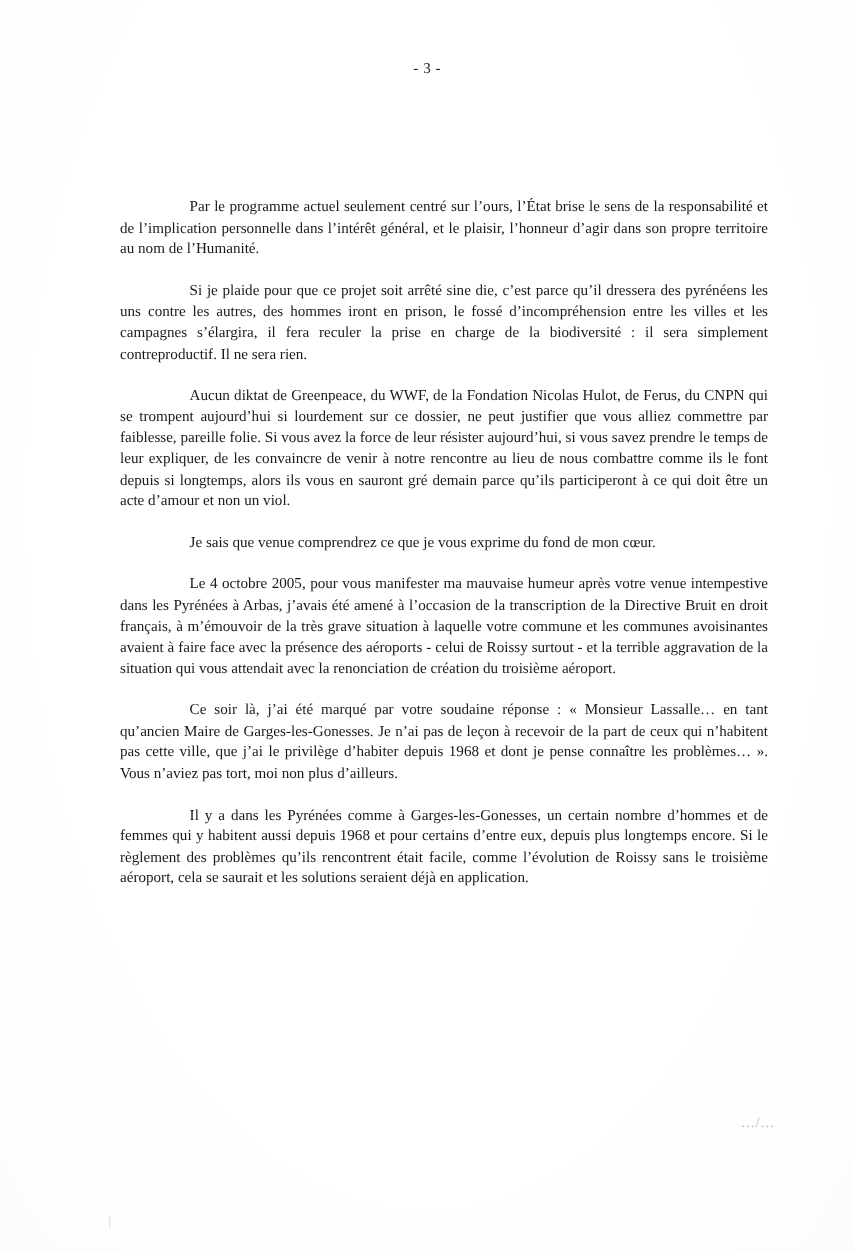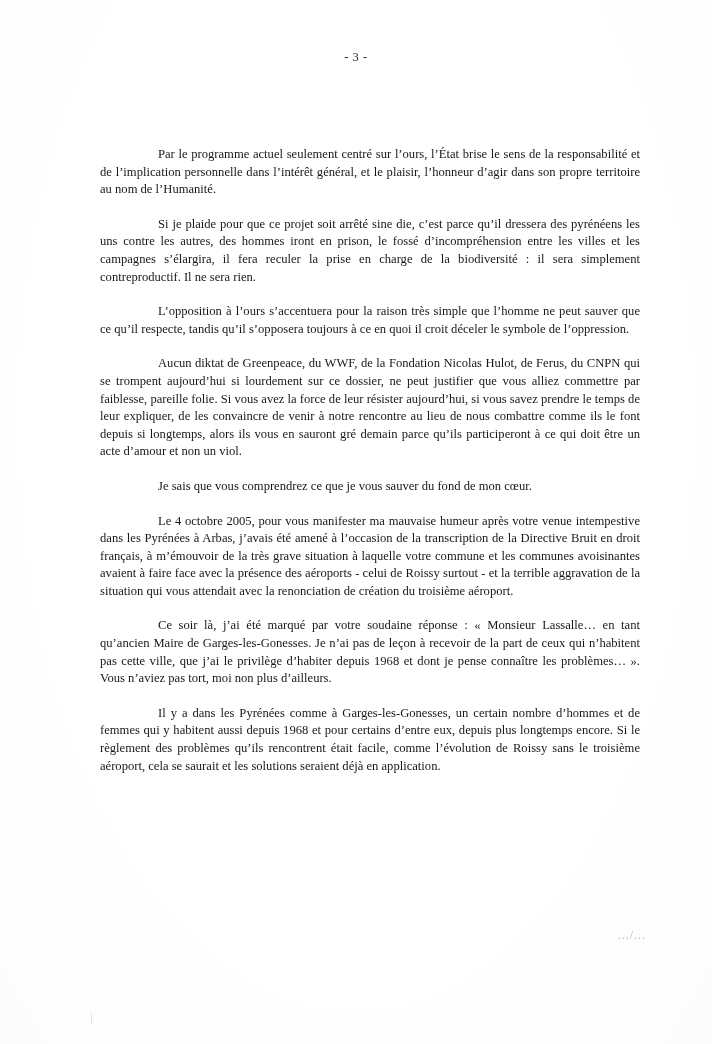--- a/index.html
+++ b/index.html
@@ -35,21 +35,21 @@
     left: 0;
     width: 712px;
     text-align: center;
     font-size: 12.5px;
     letter-spacing: 0.5px;
     color: #1c1c1c;
   }
   .body-text {
     position: absolute;
     left: 100px;
-    top: 146px;
+    top: 164px;
     width: 540px;
   }
   p.para {
     margin: 0 0 17px 0;
     text-align: justify;
     text-justify: inter-word;
     font-size: 12.6px;
     line-height: 17.6px;
     color: #181818;
     text-indent: 58px;
@@ -85,25 +85,24 @@
   <div class="scan-tint"></div>
 
   <div class="page-number">- 3 -</div>
 
   <div class="body-text">
 
     <p class="para">Par le programme actuel seulement centré sur l’ours, l’État brise le sens de la responsabilité et de l’implication personnelle dans l’intérêt général, et le plaisir, l’honneur d’agir dans son propre territoire au nom de l’Humanité.</p>
 
     <p class="para">Si je plaide pour que ce projet soit arrêté sine die, c’est parce qu’il dressera des pyrénéens les uns contre les autres, des hommes iront en prison, le fossé d’incompréhension entre les villes et les campagnes s’élargira, il fera reculer la prise en charge de la biodiversité : il sera simplement contreproductif. Il ne sera rien.</p>
 
-    <p class="para">L’opposition à l’ours s’accentuera pour la raison très simple que l’homme ne peut sauver que ce qu’il respecte, tandis qu’il s’opposera toujours à ce en quoi il croit déceler le symbole de l’oppression.</p>
 
     <p class="para">Aucun diktat de Greenpeace, du WWF, de la Fondation Nicolas Hulot, de Ferus, du CNPN qui se trompent aujourd’hui si lourdement sur ce dossier, ne peut justifier que vous alliez commettre par faiblesse, pareille folie. Si vous avez la force de leur résister aujourd’hui, si vous savez prendre le temps de leur expliquer, de les convaincre de venir à notre rencontre au lieu de nous combattre comme ils le font depuis si longtemps, alors ils vous en sauront gré demain parce qu’ils participeront à ce qui doit être un acte d’amour et non un viol.</p>
 
-    <p class="para">Je sais que vous comprendrez ce que je vous sauver du fond de mon cœur.</p>
+    <p class="para">Je sais que venue comprendrez ce que je vous exprime du fond de mon cœur.</p>
 
     <p class="para">Le 4 octobre 2005, pour vous manifester ma mauvaise humeur après votre venue intempestive dans les Pyrénées à Arbas, j’avais été amené à l’occasion de la transcription de la Directive Bruit en droit français, à m’émouvoir de la très grave situation à laquelle votre commune et les communes avoisinantes avaient à faire face avec la présence des aéroports - celui de Roissy surtout - et la terrible aggravation de la situation qui vous attendait avec la renonciation de création du troisième aéroport.</p>
 
     <p class="para"><span>Ce soir là, j’ai été marqué par votre soudaine réponse : « </span><span class="quote-italic">Monsieur Lassalle… en tant qu’ancien Maire de Garges-les-Gonesses. Je n’ai pas de leçon à recevoir de la part de ceux qui n’habitent pas cette ville, que j’ai le privilège d’habiter depuis 1968 et dont je pense connaître les problèmes…</span><span> ». Vous n’aviez pas tort, moi non plus d’ailleurs.</span></p>
 
     <p class="para">Il y a dans les Pyrénées comme à Garges-les-Gonesses, un certain nombre d’hommes et de femmes qui y habitent aussi depuis 1968 et pour certains d’entre eux, depuis plus longtemps encore. Si le règlement des problèmes qu’ils rencontrent était facile, comme l’évolution de Roissy sans le troisième aéroport, cela se saurait et les solutions seraient déjà en application.</p>
 
   </div>
 
   <div class="footer-mark">.../...</div>

